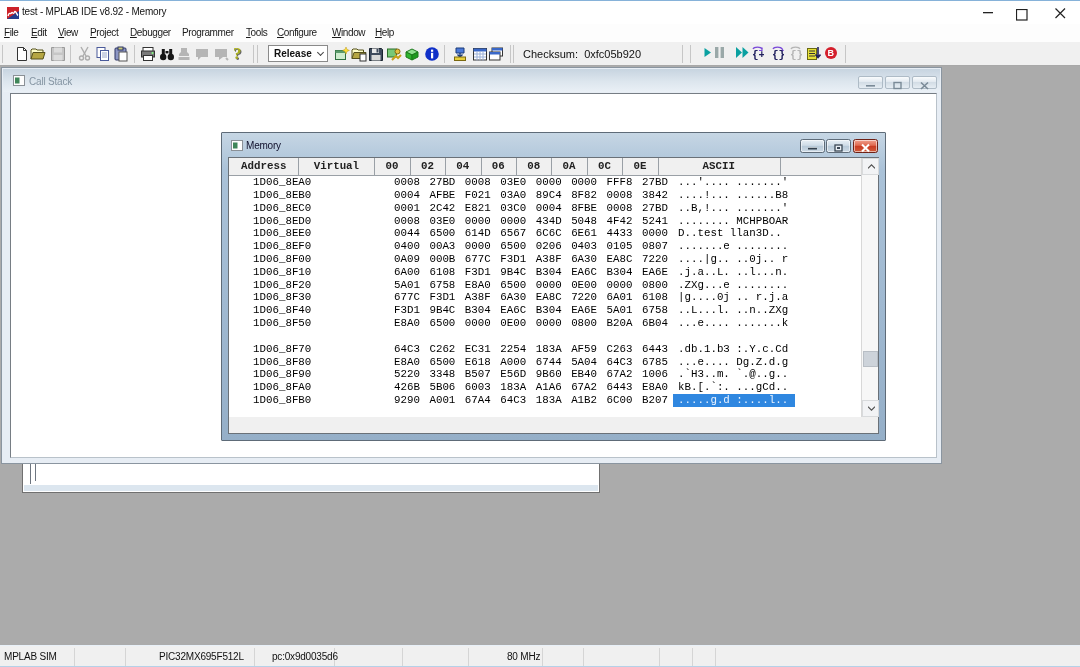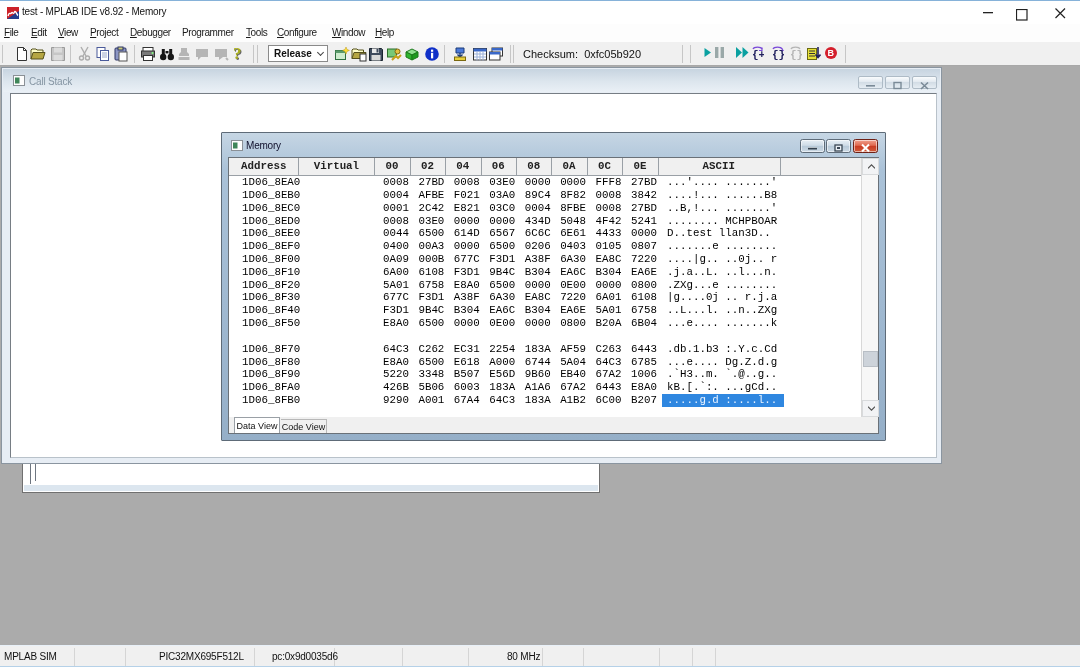--- a/index.html
+++ b/index.html
@@ -29,21 +29,21 @@
 .cbtn { position:absolute; width:25px; height:13px; border:1px solid #aebbc6; border-radius:2px; background:linear-gradient(180deg,#fafcfd, #e2e9f0 45%, #d3dde6 50%, #e6edf3); }
 
 #memwin { left:221px; top:66px; width:665px; height:309px; background:linear-gradient(180deg,#c6d6e4 0%,#aac2d8 12%,#a0b9d1 55%,#95afc8 100%); border:1px solid #5e6b78; border-radius:1px; }
 #mem-title { position:absolute; left:24px; top:7px; font-size:10px; letter-spacing:-0.2px; color:#10102c; }
 #mem-content { position:absolute; left:6px; top:24px; width:651px; height:277px; background:#f0f0f0; border:1px solid #6a7178; }
 
 #mhead { position:absolute; left:0; top:0; width:632px; height:18px; background:#f0f0f0; border-bottom:1px solid #9aa0a6; }
 .hc { position:absolute; top:2px; transform:translateX(-50%); font-family:"Liberation Mono",monospace; font-size:10.8px; font-weight:bold; color:#222; white-space:pre; }
 .hsep { position:absolute; top:0; height:18px; width:0; border-left:1px solid #9aa0a6; }
 #mdata { position:absolute; left:0; top:18px; width:632px; height:241px; background:#fff; overflow:hidden; }
-.mrow { position:absolute; left:4px; width:632px; height:12.82px;text-align:right; }
+.mrow { position:absolute; left:15px; width:632px; height:12.82px;text-align:right; }
 .mc { position:absolute; top:0; font-family:"Liberation Mono",monospace; font-size:10.8px; line-height:12.82px; color:#000; white-space:pre; }
 .mcc { transform:translateX(-50%); }
 .msel { position:absolute; left:428.5px; top:0; width:122.5px; height:12.82px; background:#2f87e0; }
 .msel-t { color:#eaf3ff; }
 
 #mscroll { position:absolute; left:632px; top:0; width:17px; height:259px; background:#f7f7f7; border-left:1px solid #d8d8d8; }
 #mscroll .btn { position:absolute; left:0; width:17px; height:17px; background:#f2f3f5; border:1px solid #d8dadc; }
 #mscroll .thumb { position:absolute; left:1px; top:193px; width:15px; height:16px; background:#cdd3da; border:1px solid #b8bec5; }
 .arrow { position:absolute; left:4.5px; width:7px; height:7px; }
 
@@ -528,24 +528,20 @@
               <path d="M0 5 L4 1 L8 5" fill="none" stroke="#505050" stroke-width="1.3"></path>
             </svg>
           </span>
         <span class="btn" style="bottom:0">
             <svg class="arrow" style="bottom:5px" viewBox="0 0 8 8">
               <path d="M0 3 L4 7 L8 3" fill="none" stroke="#505050" stroke-width="1.3"></path>
             </svg>
           </span>
         <span class="thumb"></span>
       </div>
-      <div id="mtabs">
-        <span class="tab1">Data View</span>
-        <span class="tab2">Code View</span>
-      </div>
     </div>
   </div>
 </div>
 <div class="abs" id="status">
 <i class="ssep" style="left:74px"></i>
     <i class="ssep" style="left:125px"></i>
     <i class="ssep" style="left:254px"></i>
     <i class="ssep" style="left:334px"></i>
     <i class="ssep" style="left:402px"></i>
     <i class="ssep" style="left:468px"></i>

